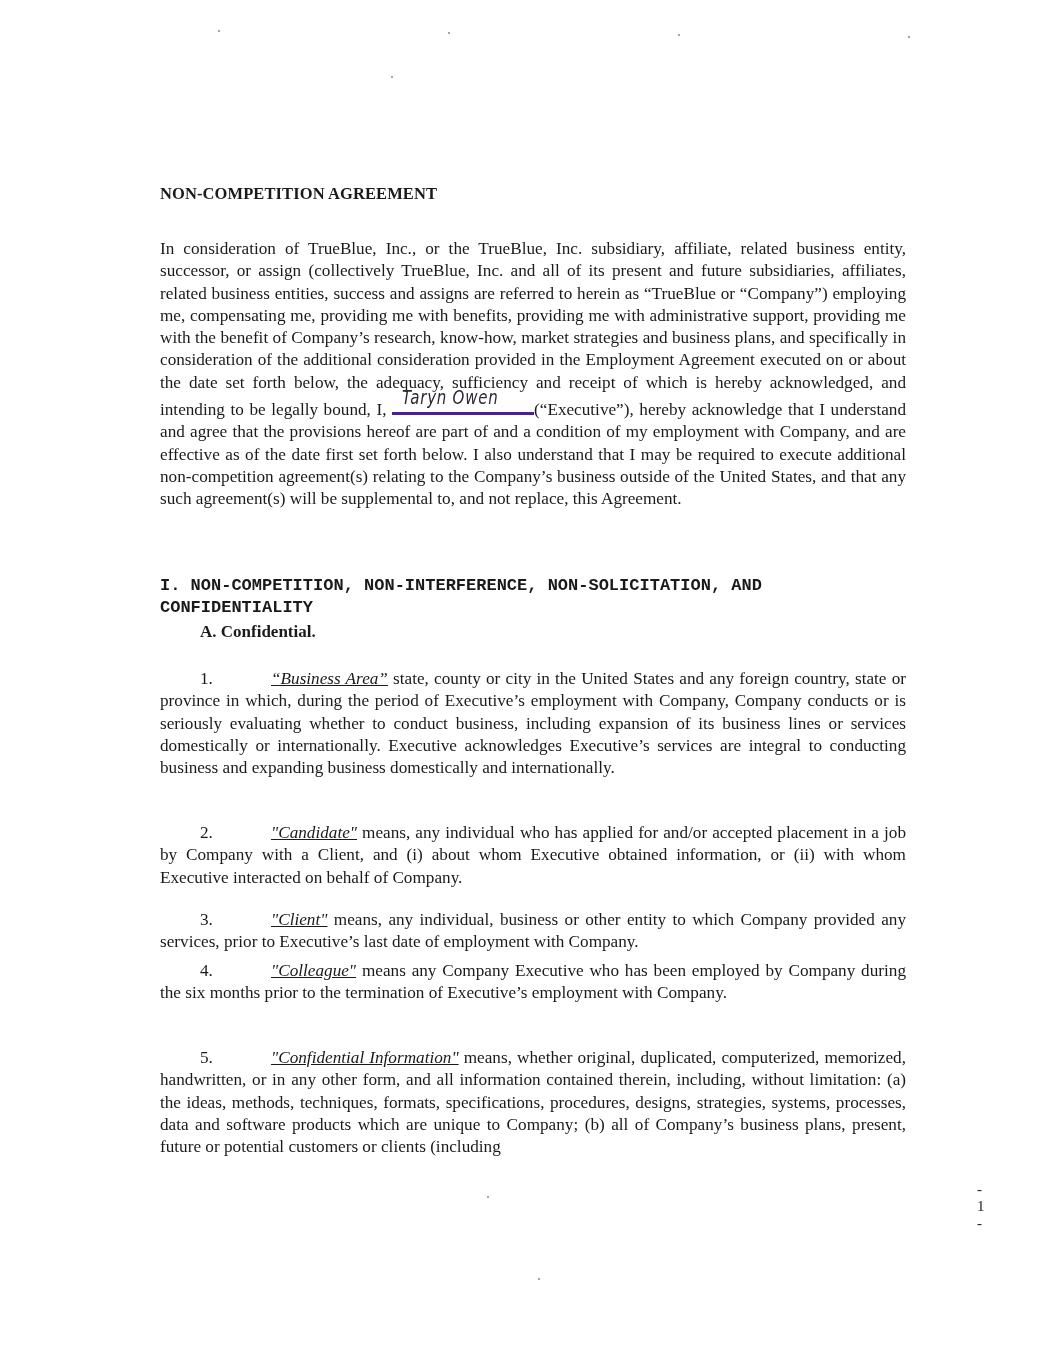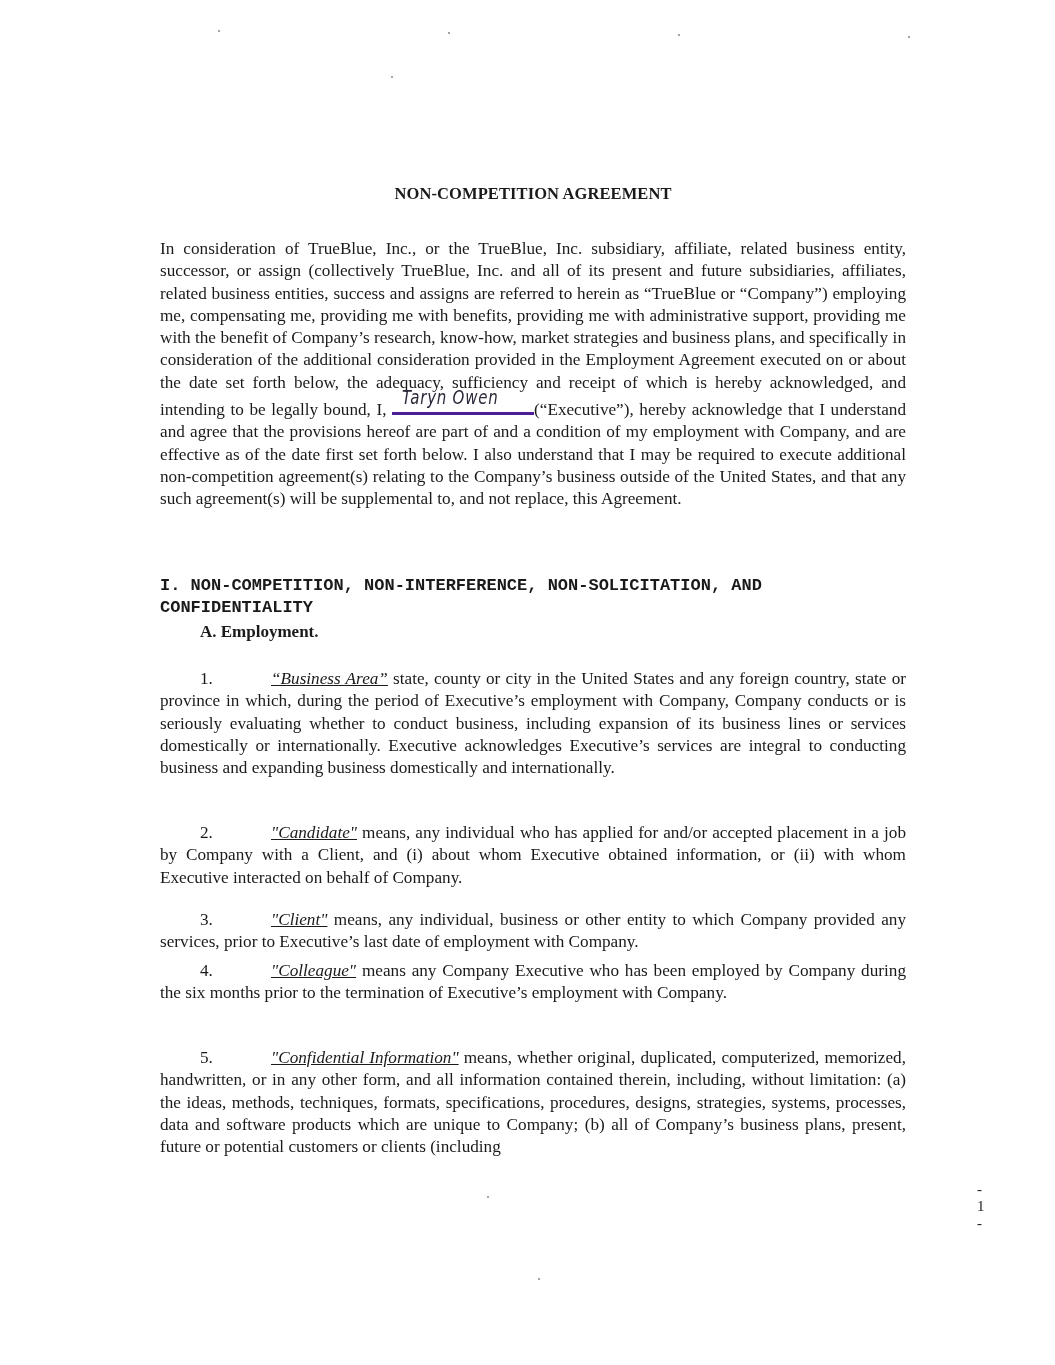--- a/index.html
+++ b/index.html
@@ -1,19 +1,19 @@
 <!DOCTYPE html>
 <html><head>
 <meta charset="utf-8">
 <style>
   html, body { margin: 0; padding: 0; background: #ffffff; }
   body { width: 1055px; height: 1365px; position: relative; overflow: hidden;
          font-family: "Liberation Serif", "DejaVu Serif", serif; color: #1a1a1a; }
   .page { position: absolute; left: 160px; top: 0; width: 746px; }
-  .title { position: absolute; top: 184px; left: 0; width: 746px; text-align: center;
+  .title { position: absolute; top: 184px; left: 0; width: 746px; 
            font-weight: bold; font-size: 16.5px; letter-spacing: 0.1px; }
   .para { position: absolute; left: 0; width: 746px; font-size: 17.2px; line-height: 22.3px;
           text-align: justify; text-align-last: left; }
   .p-intro { top: 230px; margin-top: 8px; }
   .section-head { position: absolute; left: 0; top: 575px; width: 746px; font-weight: bold;
                   font-size: 17px; line-height: 22px; font-family: Liberation Mono, monospace; }
   .sub-head { position: absolute; left: 40px; top: 622px; font-weight: bold; font-size: 17px; }
   .p1 { top: 668px; }
   .p2 { top: 822px; }
   .p3 { top: 909px; }
@@ -31,21 +31,21 @@
 </style>
 </head>
 <body>
 
 <div class="page">
   <div class="title">NON-COMPETITION AGREEMENT</div>
 
   <div class="para p-intro"><span>In consideration of TrueBlue, Inc., or the TrueBlue, Inc. subsidiary, affiliate, related business entity, successor, or assign (collectively TrueBlue, Inc. and all of its present and future subsidiaries, affiliates, related business entities, success and assigns are referred to herein as “TrueBlue or “Company”) employing me, compensating me, providing me with benefits, providing me with administrative support, providing me with the benefit of Company’s research, know-how, market strategies and business plans, and specifically in consideration of the additional consideration provided in the Employment Agreement executed on or about the date set forth below, the adequacy, sufficiency and receipt of which is hereby acknowledged, and intending to be legally bound, I,</span> <span class="sig"><span class="sig-text">Taryn Owen</span></span><span>(“Executive”), hereby acknowledge that I understand and agree that the provisions hereof are part of and a condition of my employment with Company, and are effective as of the date first set forth below.  I also understand that I may be required to execute additional non-competition agreement(s) relating to the Company’s business outside of the United States, and that any such agreement(s) will be supplemental to, and not replace, this Agreement.</span></div>
 
   <div class="section-head">I.  NON-COMPETITION, NON-INTERFERENCE, NON-SOLICITATION, AND CONFIDENTIALITY</div>
-  <div class="sub-head">A.  Employment.</div>
+  <div class="sub-head">A.  Confidential.</div>
 
   <div class="para p1"><span class="num">1.</span><span class="term">“Business Area”</span><span> state, county or city in the United States and any foreign country, state or province in which, during the period of Executive’s employment with Company, Company conducts or is seriously evaluating whether to conduct business, including expansion of its business lines or services domestically or internationally.  Executive acknowledges Executive’s services are integral to conducting business and expanding business domestically and internationally.</span></div>
 
   <div class="para p2"><span class="num">2.</span><span class="term">"Candidate"</span><span> means, any individual who has applied for and/or accepted placement in a job by Company with a Client, and (i) about whom Executive obtained information, or (ii) with whom Executive interacted on behalf of Company.</span></div>
 
   <div class="para p3"><span class="num">3.</span><span class="term">"Client"</span><span> means, any individual, business or other entity to which Company provided any services, prior to Executive’s last date of employment with Company.</span></div>
 
   <div class="para p4"><span class="num">4.</span><span class="term">"Colleague"</span><span> means any Company Executive who has been employed by Company during the six months prior to the termination of Executive’s employment with Company.</span></div>
 
   <div class="para p5"><span class="num">5.</span><span class="term">"Confidential Information"</span><span> means, whether original, duplicated, computerized, memorized, handwritten, or in any other form, and all information contained therein, including, without limitation: (a) the ideas, methods, techniques, formats, specifications, procedures, designs, strategies, systems, processes, data and software products which are unique to Company; (b) all of Company’s business plans,  present, future or potential customers or clients (including</span></div>

